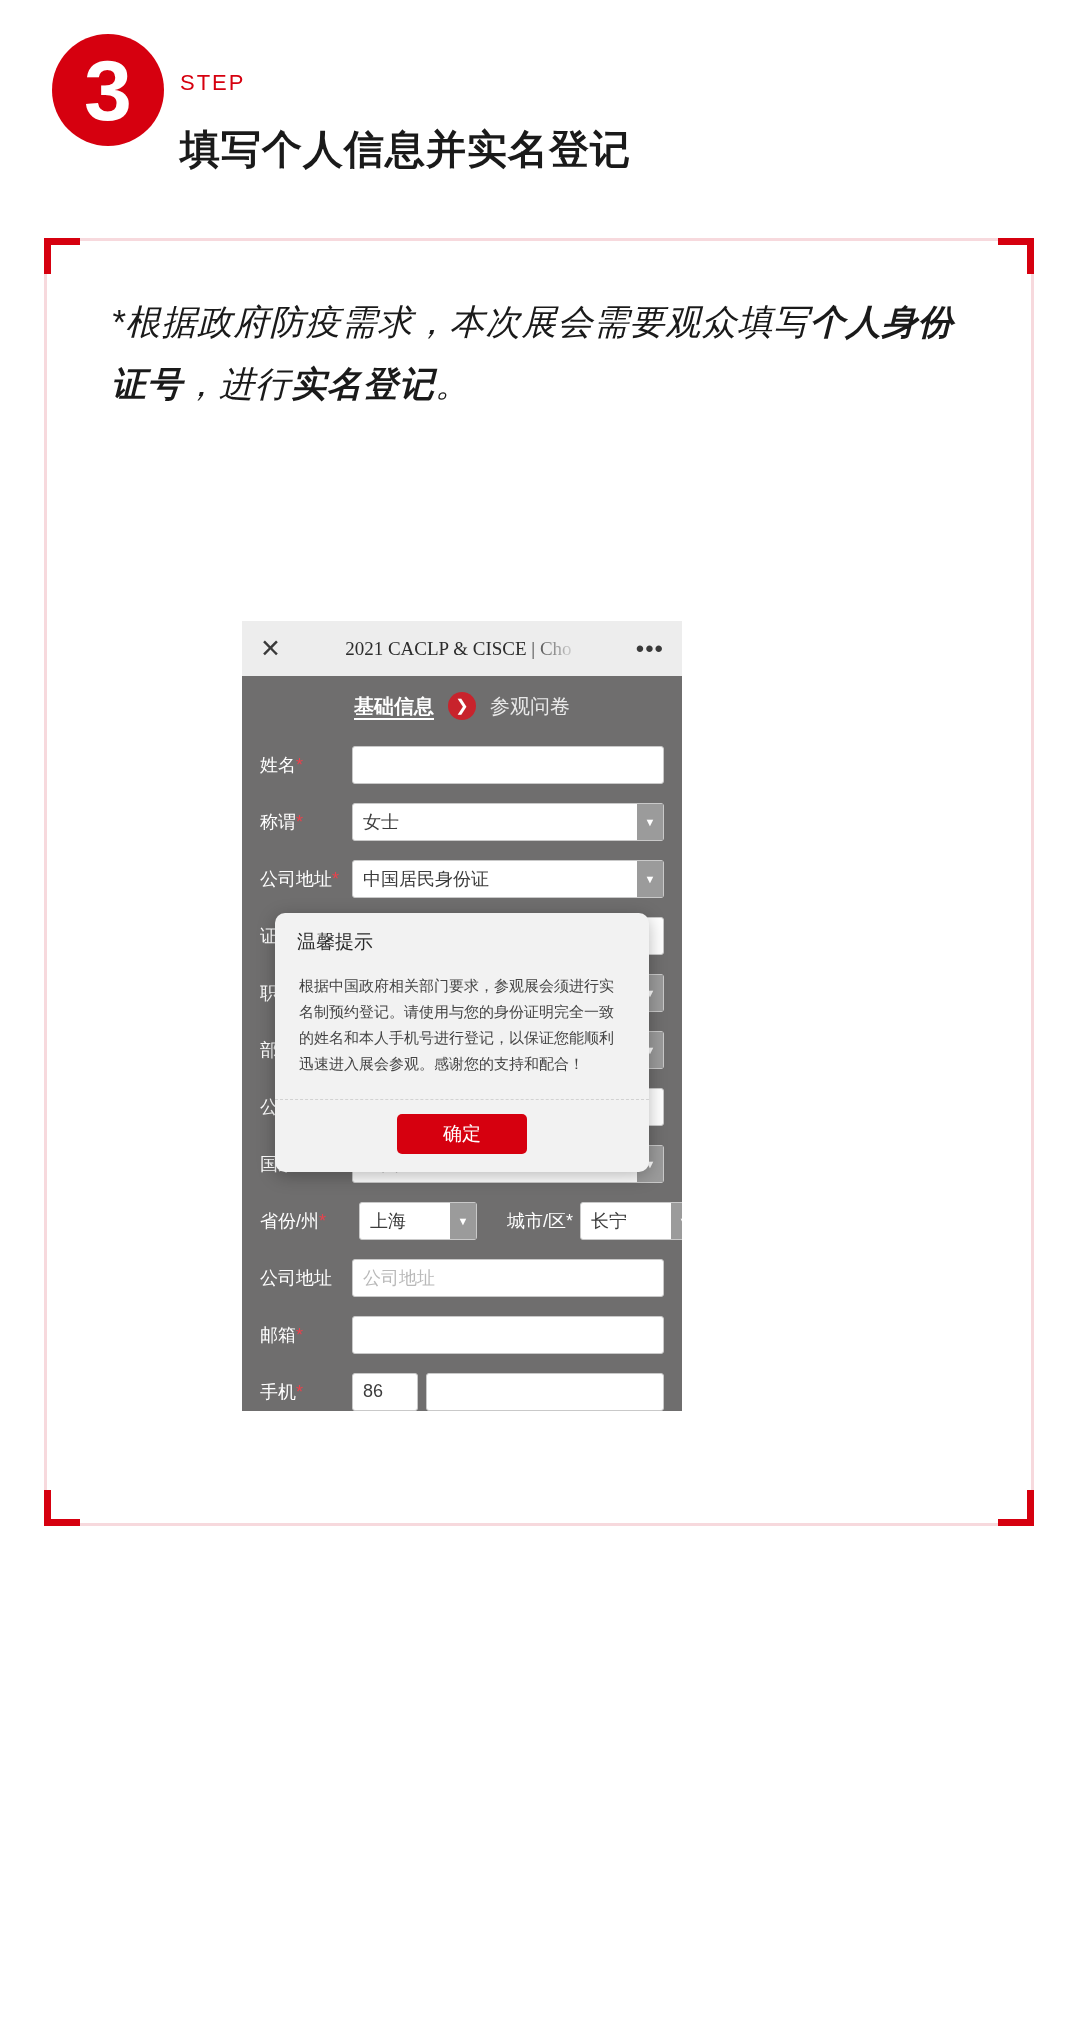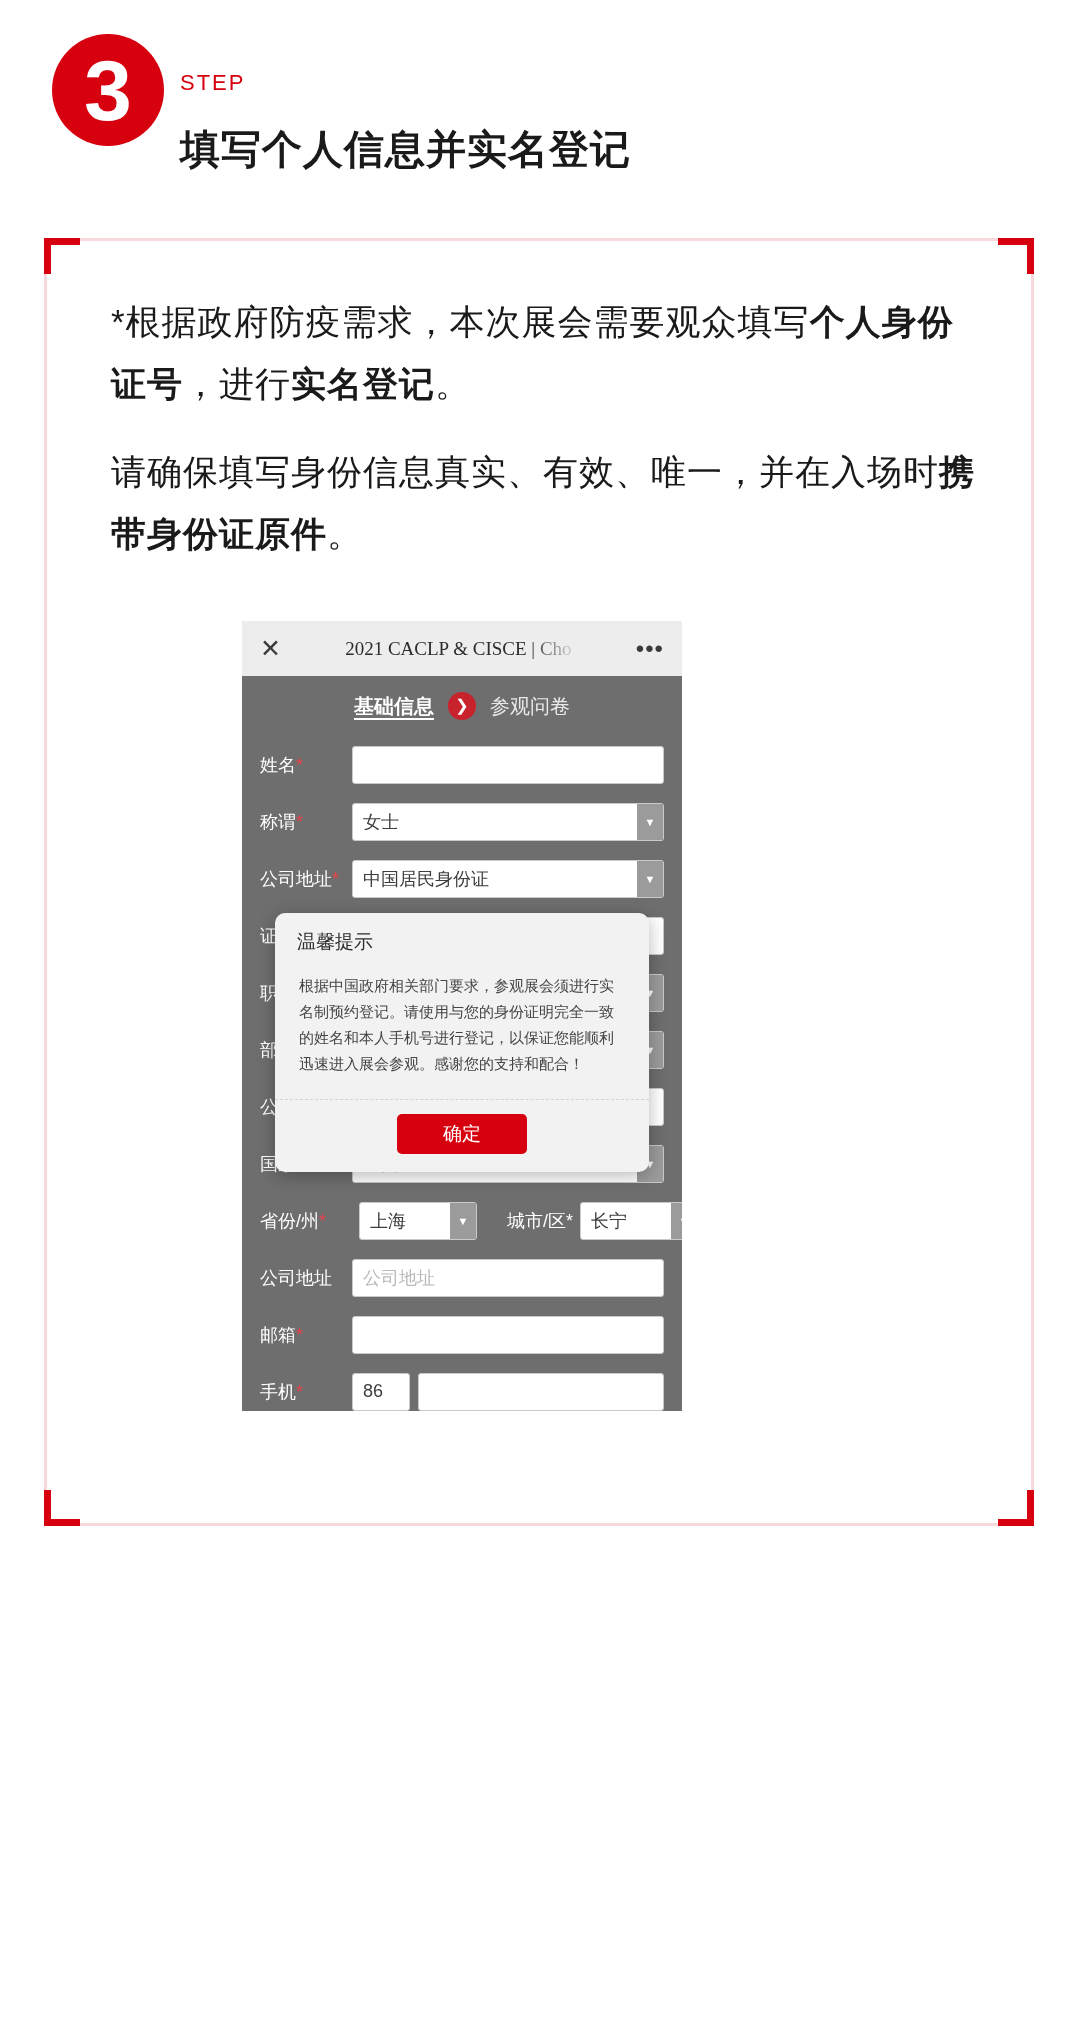--- a/index.html
+++ b/index.html
@@ -72,20 +72,21 @@
   .corner.br { right: -3px; bottom: -3px; border-right-width: 7px; border-bottom-width: 7px; }
 
   .para {
     position: absolute;
     left: 64px;
     width: 870px;
     font-size: 35px;
     line-height: 62px;
     color: #1a1a1a;
     letter-spacing: 1px;
+    font-style: italic;
   }
   .para.p1 { top: 50px; }
   .para.p2 { top: 200px; }
   .para b { font-weight: bold; }
 
   
   .phone {
     position: absolute;
     left: 195px;
     top: 380px;
@@ -193,21 +194,21 @@
   }
   .frow.split .fctl { flex: none; width: 118px; margin-left: 7px; }
   .mid-label {
     width: 96px;
     text-align: right;
     font-size: 18px;
     color: #ffffff;
     flex: none;
   }
   .phone-code {
-    width: 58px; flex: none; margin-right: 8px;
+    width: 66px; flex: none; margin-right: 8px;
   }
 
   
   .modal {
     position: absolute;
     left: 33px;
     top: 292px;
     width: 374px;
     background: #f2f2f2;
     border-radius: 10px;
@@ -257,23 +258,20 @@
 <div class="panel">
   <span class="corner tl"></span>
   <span class="corner tr"></span>
   <span class="corner bl"></span>
   <span class="corner br"></span>
 
   <div class="para p1">
     <span>*根据政府防疫需求，本次展会需要观众填写</span><b>个人身份证号</b><span>，进行</span><b>实名登记</b><span>。</span>
   </div>
 
-  <div class="para p2">
-    <span>请确保填写身份信息真实、有效、唯一，并在入场时</span><b>携带身份证原件</b><span>。</span>
-  </div>
 
   <div class="phone">
 
     <div class="phone-topbar">
       <span class="close-x">✕</span>
       <span class="wtitle">2021 CACLP &amp; CISCE | Cho</span>
       <span class="dots">•••</span>
     </div>
 
     <div class="tabs">

